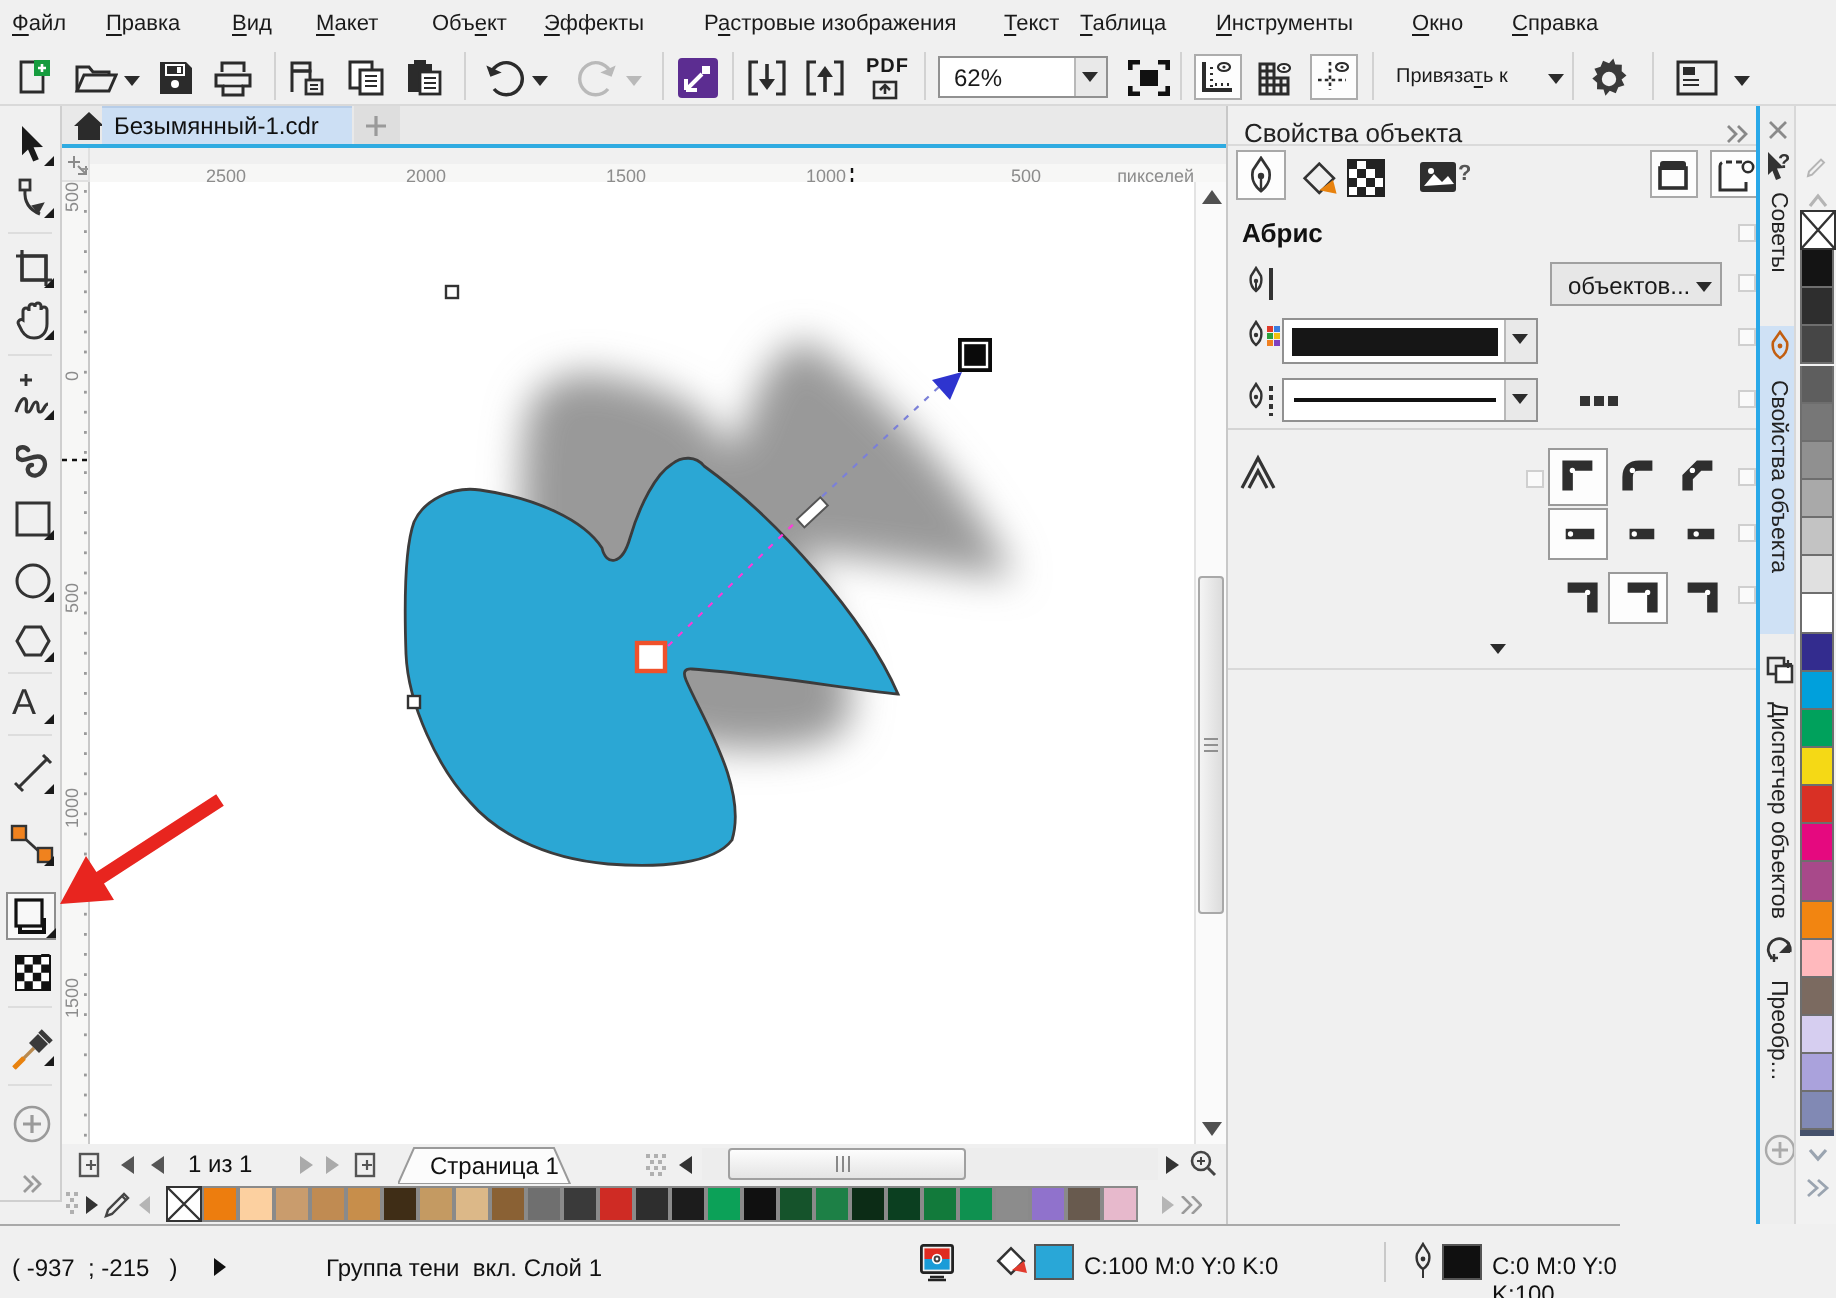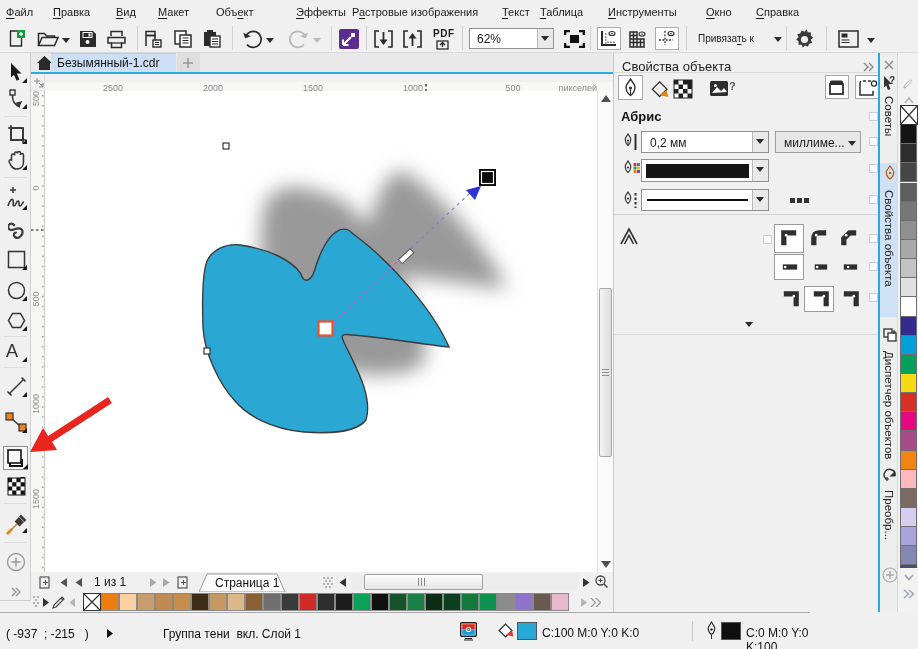--- a/index.html
+++ b/index.html
@@ -46,21 +46,21 @@
 </style></head>
 <body>
 <div id="app">
 
 <div id="menubar" class="abs">
 <span style="left:6px"><u>Ф</u>айл</span>
 <span style="left:53px"><u>П</u>равка</span>
 <span style="left:116px"><u>В</u>ид</span>
 <span style="left:158px"><u>М</u>акет</span>
 <span style="left:216px">Объ<u>е</u>кт</span>
-<span style="left:296px"><u>Э</u>ффекты</span>
+<span style="left:272px"><u>Э</u>ффекты</span>
 <span style="left:352px">Р<u>а</u>стровые изображения</span>
 <span style="left:502px"><u>Т</u>екст</span>
 <span style="left:540px"><u>Т</u>аблица</span>
 <span style="left:608px"><u>И</u>нструменты</span>
 <span style="left:706px"><u>О</u>кно</span>
 <span style="left:756px"><u>С</u>правка</span>
 </div>
 
 <div id="toolbar" class="abs">
 
@@ -652,26 +652,22 @@
       </svg>
 <div class="abs" style="left:7px;top:56px;font-size:13px;font-weight:bold;color:#111">Абрис</div>
 <div class="chk" style="left:255px;top:59px"></div>
 
 <svg class="abs" style="left:8px;top:80px" width="18" height="18" viewBox="0 0 18 18">
         <path d="M6 1 L8.5 5 C9 7.5 8.5 10.5 6 12.5 C3.5 10.5 3 7.5 3.5 5 Z" fill="none" stroke="#333" stroke-width="1.2"></path>
         <circle cx="6" cy="7.5" r="1.1" fill="#333"></circle>
         <path d="M6 8.5V12" stroke="#333" stroke-width="1"></path>
         <path d="M13.5 1v16" stroke="#333" stroke-width="2"></path>
       </svg>
-<div class="combo" style="left:27px;top:78px;width:128px;height:22px">
-        <span style="position:absolute;left:8px;top:4px">0,2 мм</span>
-        <div class="combobtn"></div>
-      </div>
 <div class="abs" style="left:161px;top:78px;width:86px;height:22px;background:#e7e7e7;border:1px solid #a0a0a0">
-        <span style="position:absolute;left:8px;top:4px">миллиме...</span>
+        <span style="position:absolute;left:8px;top:4px">объектов...</span>
         <span class="drop" style="left:72px;top:9px"></span>
       </div>
 <div class="chk" style="left:255px;top:84px"></div>
 
 <svg class="abs" style="left:8px;top:107px" width="18" height="18" viewBox="0 0 18 18">
         <path d="M6 1 L8.5 5 C9 7.5 8.5 10.5 6 12.5 C3.5 10.5 3 7.5 3.5 5 Z" fill="none" stroke="#333" stroke-width="1.2"></path>
         <circle cx="6" cy="7.5" r="1.1" fill="#333"></circle>
         <g>
           <rect x="11.5" y="3" width="3" height="3" fill="#e03a2a"></rect>
           <rect x="15" y="3" width="3" height="3" fill="#3a7de0"></rect>

